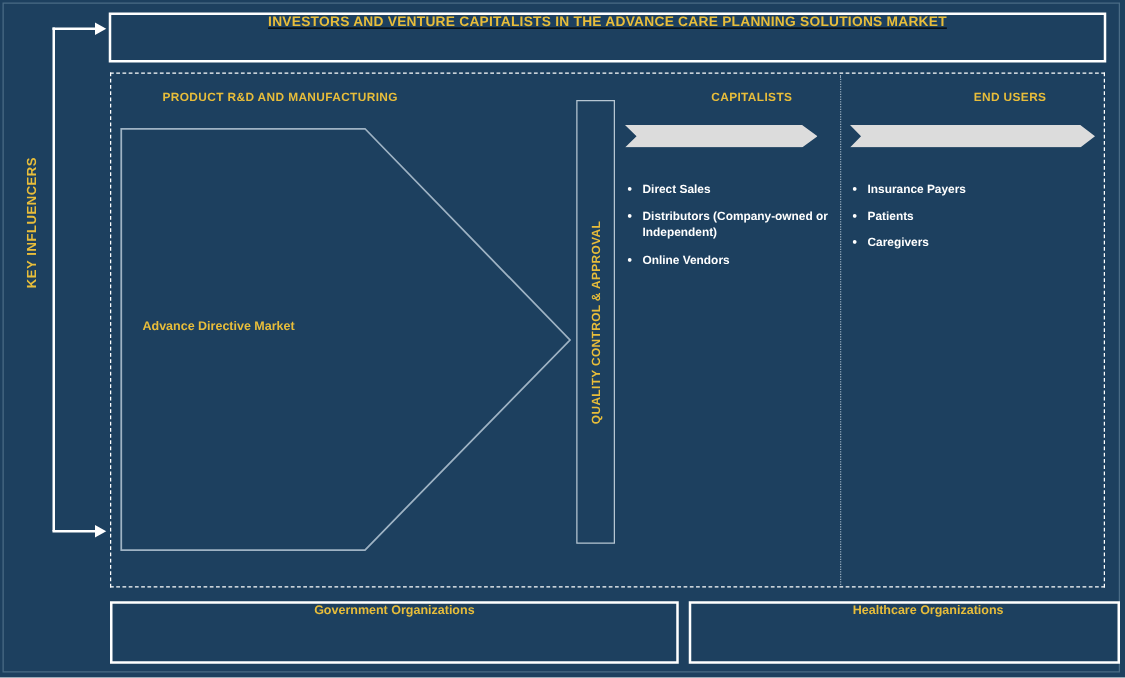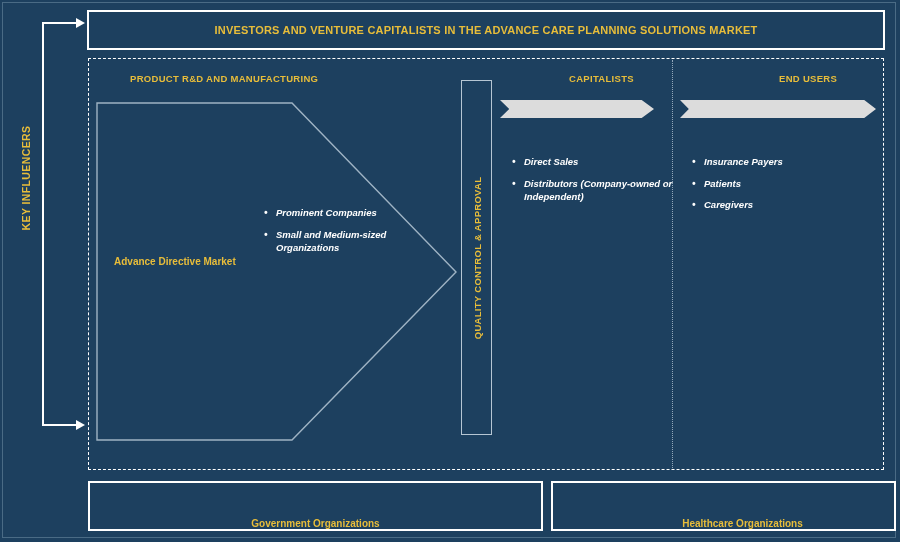--- a/index.html
+++ b/index.html
@@ -84,22 +84,23 @@
   
   .title-bar {
     position: absolute;
     left: 87px;
     top: 10px;
     width: 798px;
     height: 40px;
     border: 2px solid #ffffff;
     box-sizing: border-box;
     display: flex;
-    align-items: center;
+    align-items: flex-start;
     justify-content: center;
+    text-decoration: underline;
   }
   .title-bar .title-text {
     color: #e8bd3a;
     font-size: 11px;
     font-weight: bold;
     letter-spacing: 0.2px;
     text-align: center;
   }
 
   
@@ -153,23 +154,22 @@
     color: #e8bd3a;
     font-size: 10px;
     font-weight: bold;
     white-space: nowrap;
   }
 
   
   .bullets {
     position: absolute;
     list-style: none;
-    margin: 12px;
+    margin: 2px;
     padding: 0;
-    font-style: italic;
   }
   .bullets li {
     position: relative;
     color: #ffffff;
     font-size: 9.5px;
     font-weight: bold;
     line-height: 13.5px;
     padding-left: 12px;
     margin-bottom: 8px;
   }
@@ -232,21 +232,21 @@
   }
 
   
   .bottom-box {
     position: absolute;
     top: 481px;
     height: 50px;
     border: 2px solid #ffffff;
     box-sizing: border-box;
     display: flex;
-    align-items: flex-end;
+    align-items: flex-start;
     justify-content: center;
   }
   .bottom-box.gov { left: 88px; width: 455px; }
   .bottom-box.health { left: 551px; width: 345px; padding-left: 38px; }
   .bottom-box .bb-text {
     color: #e8bd3a;
     font-size: 10px;
     font-weight: bold;
     white-space: nowrap;
   }
@@ -275,35 +275,32 @@
 
   <div class="col-head rd">PRODUCT R&amp;D AND MANUFACTURING</div>
   <div class="col-head dist">CAPITALISTS</div>
   <div class="col-head end">END USERS</div>
 
   <svg class="pentagon-svg" viewBox="0 0 375 355">
     <polygon points="7,8 202,8 366,177 202,345 7,345" fill="none" stroke="#9fb3c4" stroke-width="1.4"></polygon>
   </svg>
   <div class="ad-label">Advance Directive  Market</div>
 
-  <ul class="bullets rd-bullets">
-    <li>Prominent Companies</li>
-    <li>Small and Medium-sized Organizations</li>
-  </ul>
 
   <div class="qc-box">
     <div class="qc-label">QUALITY CONTROL &amp; APPROVAL</div>
   </div>
 
   <div class="banner dist-banner"></div>
   <div class="banner end-banner"></div>
 
   <ul class="bullets dist-bullets">
     <li>Direct Sales</li>
     <li>Distributors (Company-owned or Independent)</li>
+    <li>Online Vendors</li>
   </ul>
 
   <ul class="bullets end-bullets">
     <li>Insurance Payers</li>
     <li>Patients</li>
     <li>Caregivers</li>
   </ul>
 
   <div class="bottom-box gov">
     <span class="bb-text">Government Organizations</span>

